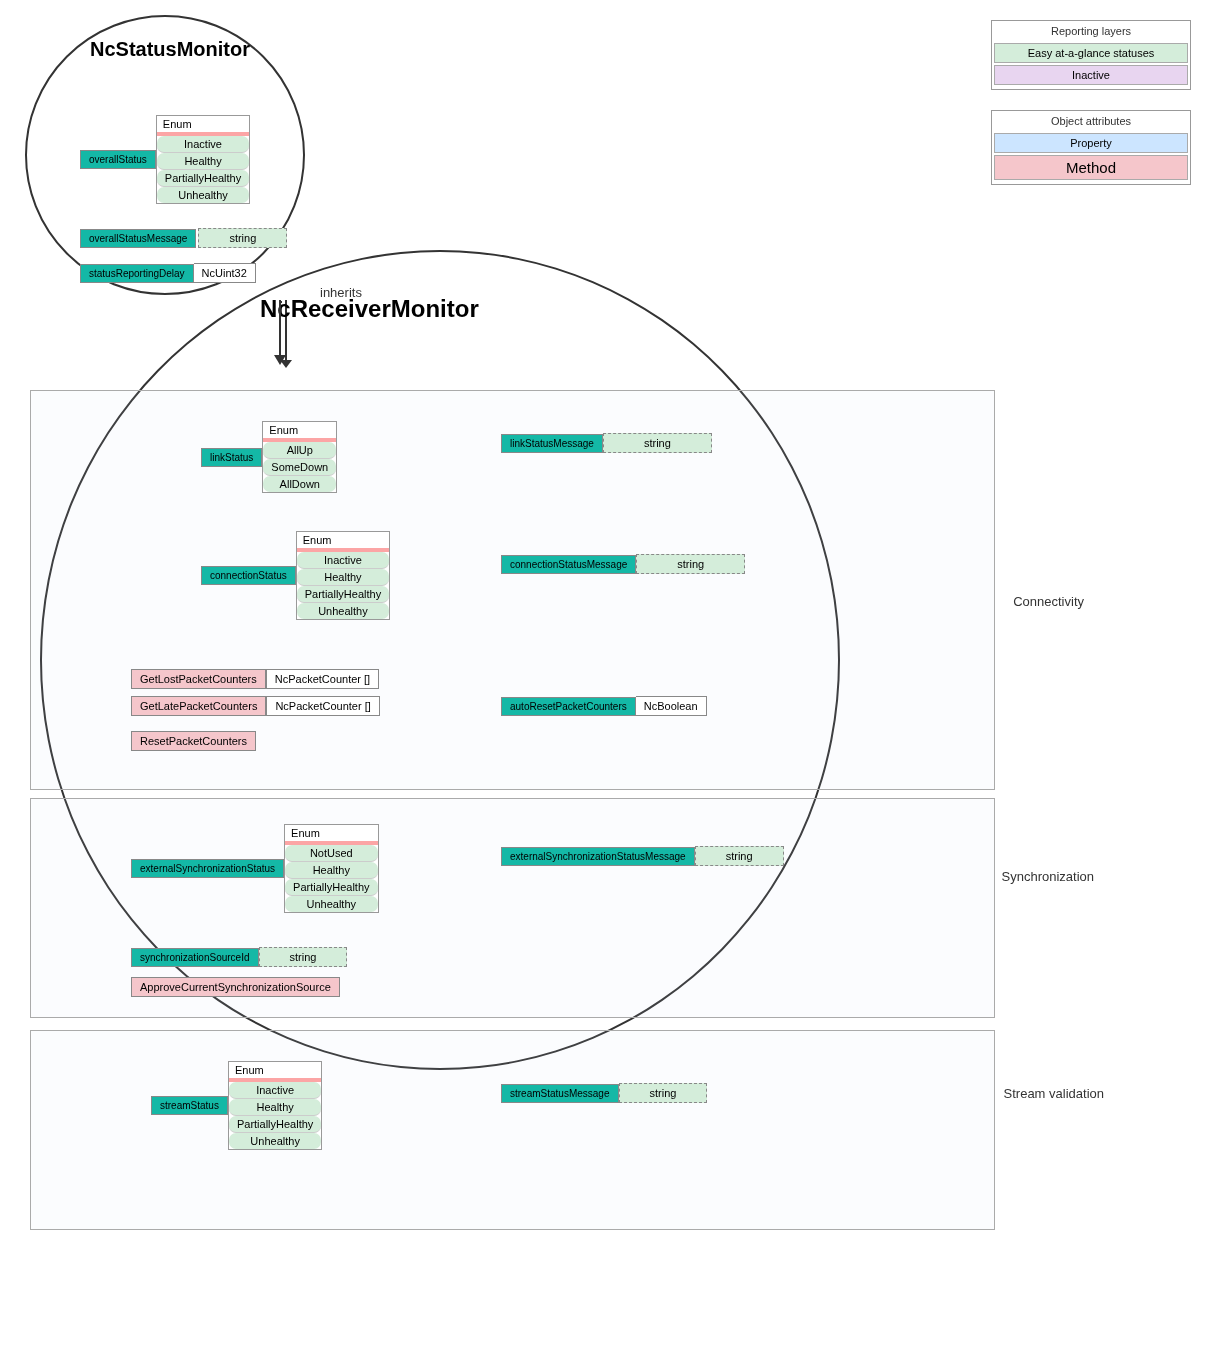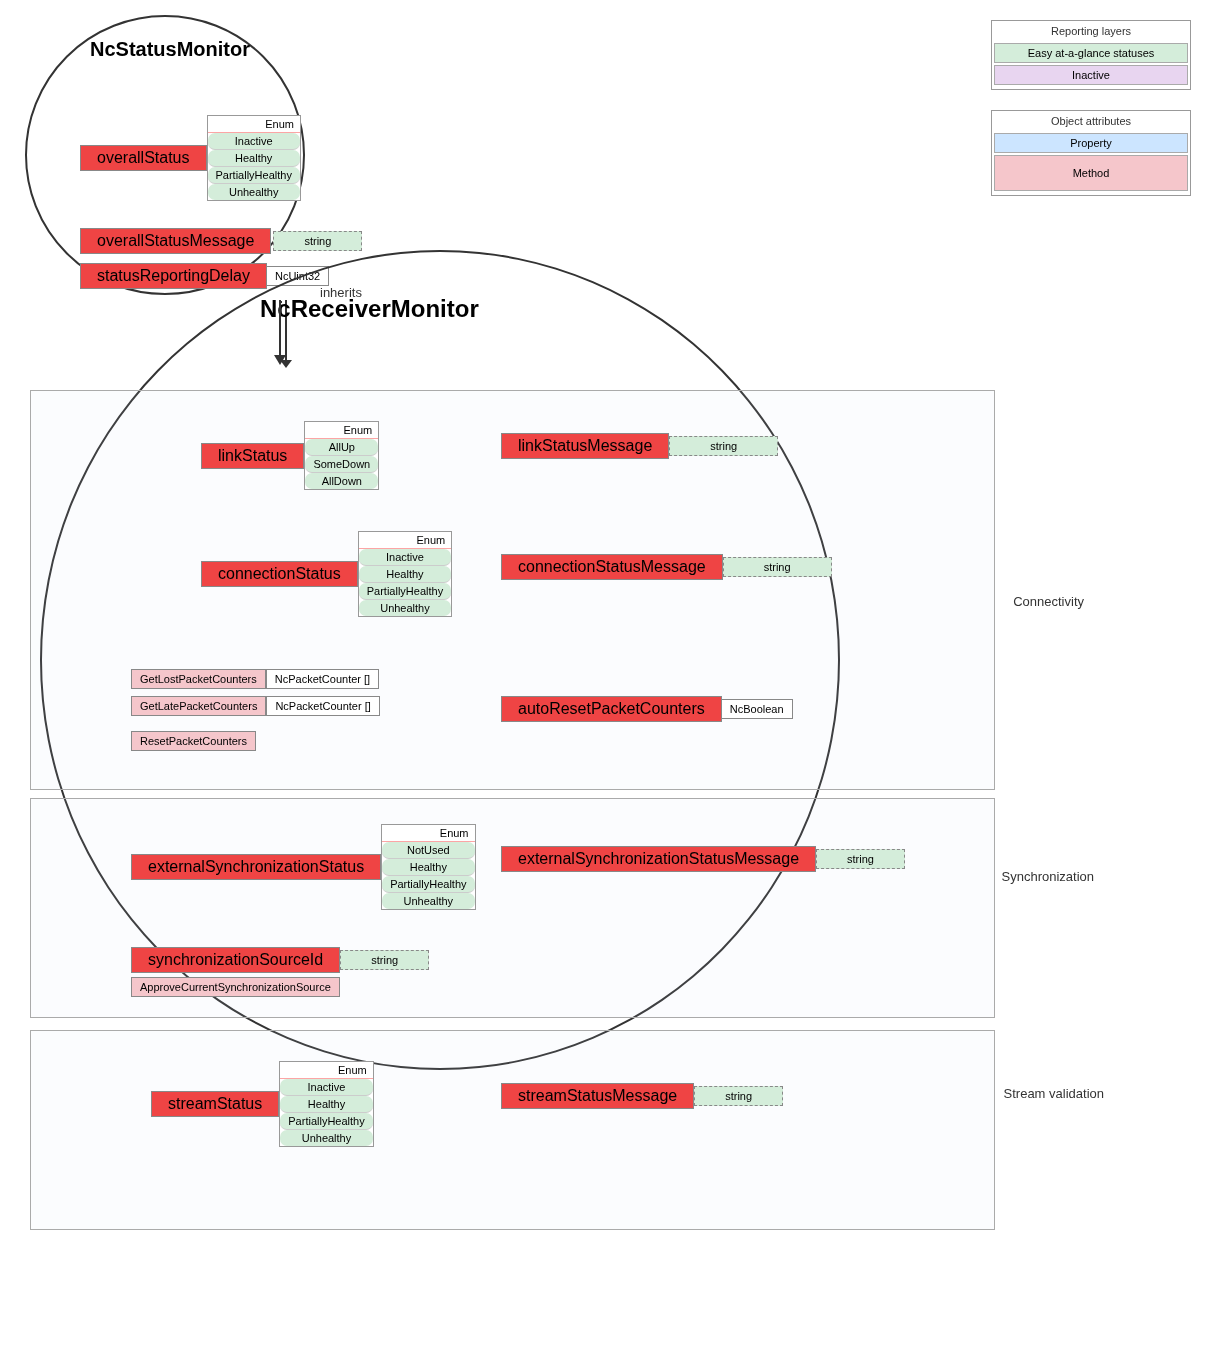--- a/index.html
+++ b/index.html
@@ -77,22 +77,22 @@
       text-align: center;
       padding: 3px 6px;
       font-size: 11px;
       margin: 2px;
     }
 
     .legend-red {
       background: #f5c6cb;
       border: 1px solid #aaa;
       text-align: center;
-      padding: 11px 6px;
-      font-size: 11px;
+      padding: 3px 6px;
+      font-size: 15px;
       margin: 2px 2px 4px 2px;
     }
 
     
     .nc-status-circle {
       position: absolute;
       top: 15px;
       left: 25px;
       width: 280px;
       height: 280px;
@@ -111,24 +111,24 @@
       width: 200px;
     }
 
     
     .enum-box {
       border: 1px solid #999;
       background: #fff;
     }
 
     .enum-header {
-      text-align: right;
+      text-align: left;
       padding: 2px 6px;
       font-size: 11px;
-      border-bottom: 1px solid #fca5a5;
+      border-bottom: 4px solid #fca5a5;
     }
 
     .enum-item {
       background: #d4edda;
       text-align: center;
       padding: 2px 8px;
       font-size: 11px;
       border-bottom: 1px solid #ccc;
       border-radius: 7px;
     }
@@ -138,24 +138,24 @@
     }
 
     
     .prop-row {
       display: flex;
       align-items: center;
       gap: 0;
     }
 
     .prop-label {
-      background: #ef4444;
+      background: #14b8a6;
       border: 1px solid #888;
-      padding: 3px 16px;
-      font-size: 16px;
+      padding: 3px 8px;
+      font-size: 10px;
       white-space: nowrap;
     }
 
     .prop-value {
       border: 1px solid #888;
       border-left: none;
       padding: 3px 8px;
       font-size: 11px;
       background: #fff;
       white-space: nowrap;

